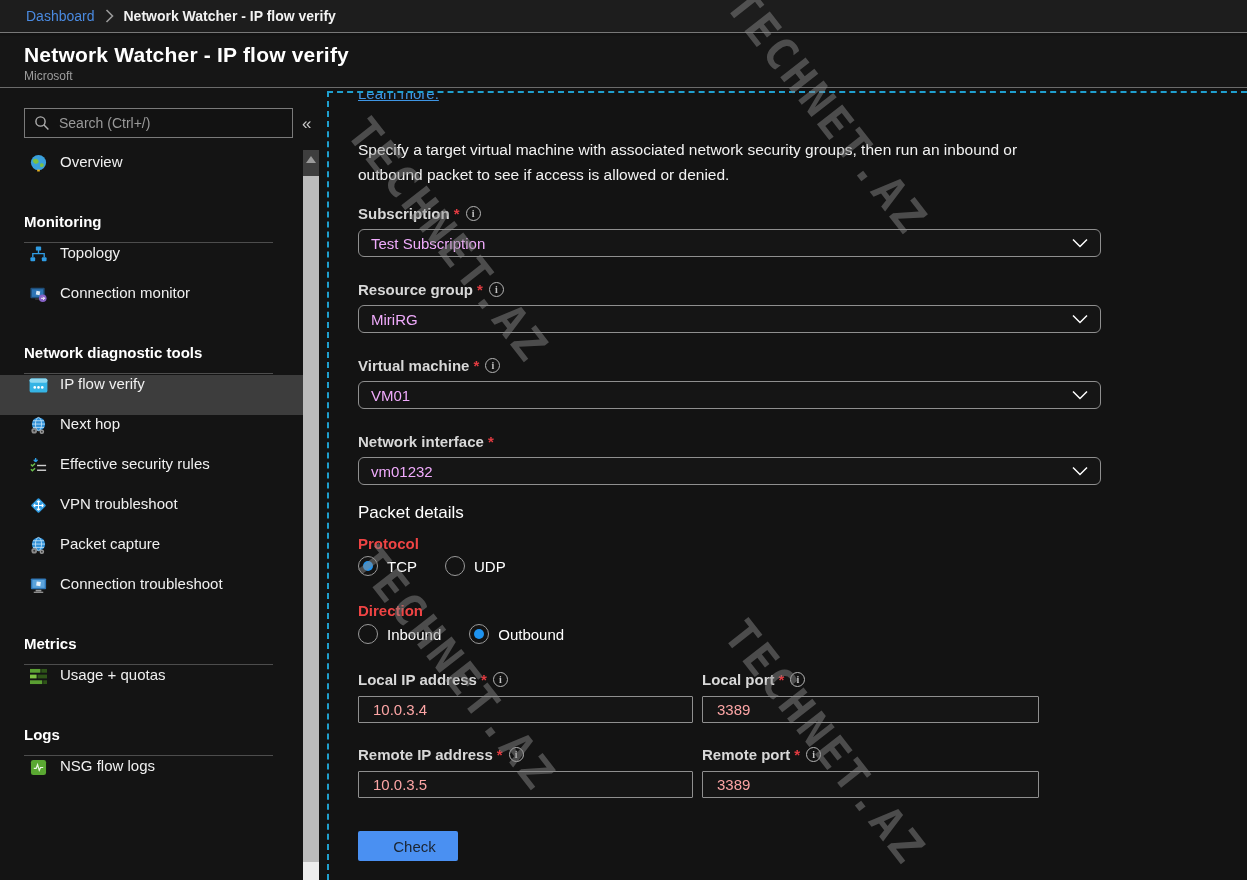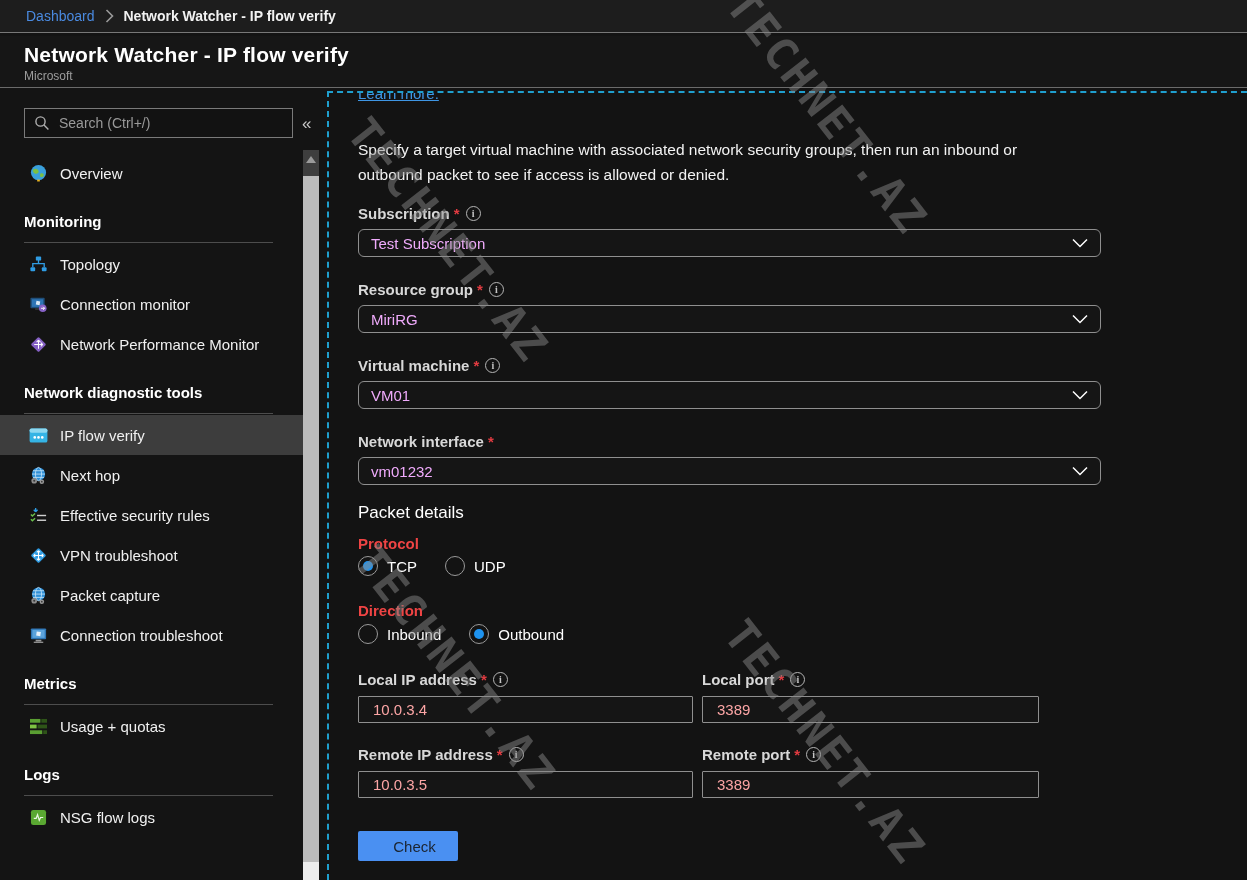--- a/index.html
+++ b/index.html
@@ -25,21 +25,21 @@
   
   .sidebar { position:absolute; left:0; top:0; width:327px; height:100%; background:#141414; }
   .search-wrap { position:absolute; left:24px; top:20px; width:269px; height:30px;
     border:1px solid #7a7a7a; display:flex; align-items:center; padding-left:9px; background:#121212; }
   .search-wrap input { background:transparent; border:none; outline:none; color:#cfcfcf;
     font-size:14px; margin-left:9px; width:210px; font-family:"Liberation Sans",sans-serif; }
   .search-wrap input::placeholder { color:#9a9a9a; }
   .collapse-btn { position:absolute; left:302px; top:26px; color:#c8c8c8; font-size:17px; cursor:pointer; }
 
   .nav { position:absolute; left:0; top:60px; width:303px; }
-  .nav-item { height:40px; display:flex; align-items:center; padding-left:28px; cursor:pointer;
+  .nav-item { height:40px; display:flex; align-items:flex-start; padding-left:28px; cursor:pointer;
     font-size:15px; color:#f0f0f0; }
   .nav-item .ic { width:20px; height:20px; margin-right:12px; flex:0 0 20px; display:flex;
     align-items:center; justify-content:center; }
   .nav-item.selected { background:#3d3d3d; }
   .nav-item:first-child { margin-top:5px; }
   .nav-header { margin:20px 0 0 24px; font-size:15px; font-weight:700; color:#fff; height:20px; }
   .nav-divider { margin:9px 0 0 24px; width:249px; border-top:1px solid #4d4d4d; margin-bottom:1px; }
 
   
   .side-scroll { position:absolute; left:303px; top:62px; width:16px; bottom:0; background:#3e3e3e; }
@@ -158,29 +158,20 @@
               <rect x="1.5" y="3" width="15" height="11" rx="1" fill="#1f4e79"></rect>
               <rect x="3" y="4.5" width="12" height="8" fill="#2e75b5"></rect>
               <rect x="7.5" y="6.5" width="4" height="4" fill="#d9e8f5" transform="rotate(10 9.5 8.5)"></rect>
               <rect x="6.5" y="14" width="5" height="1.6" fill="#3a3a3a"></rect>
               <circle cx="14.5" cy="14" r="4" fill="#8661c5"></circle>
               <path d="M12.7 14 h3.6 M14.9 12.4 l1.6 1.6 -1.6 1.6" stroke="#fff" stroke-width="1" fill="none"></path>
             </svg>
         </span>
         <span>Connection monitor</span>
       </div>
-      <div class="nav-item">
-        <span class="ic">
-          <svg width="19" height="19" viewBox="0 0 20 20">
-              <rect x="4.2" y="4.2" width="11.6" height="11.6" rx="1.5" fill="#8661c5" transform="rotate(45 10 10)"></rect>
-              <path d="M10 5.5 V14.5 M10 5.5 l-2 2 M10 5.5 l2 2 M5.5 10 H14.5 M14.5 10 l-2 -2 M14.5 10 l-2 2" stroke="#fff" stroke-width="1.1" fill="none"></path>
-            </svg>
-        </span>
-        <span>Network Performance Monitor</span>
-      </div>
 
       <div class="nav-header">Network diagnostic tools</div>
       <div class="nav-divider"></div>
       <div class="nav-item selected">
         <span class="ic">
           <svg width="19" height="15" viewBox="0 0 20 16">
               <rect x="0.5" y="0.5" width="19" height="15" rx="2" fill="#35b4e5"></rect>
               <rect x="0.5" y="0.5" width="19" height="4.5" rx="2" fill="#8ed8f0"></rect>
               <circle cx="6" cy="10" r="1.4" fill="#fff"></circle>
               <circle cx="10" cy="10" r="1.4" fill="#fff"></circle>

